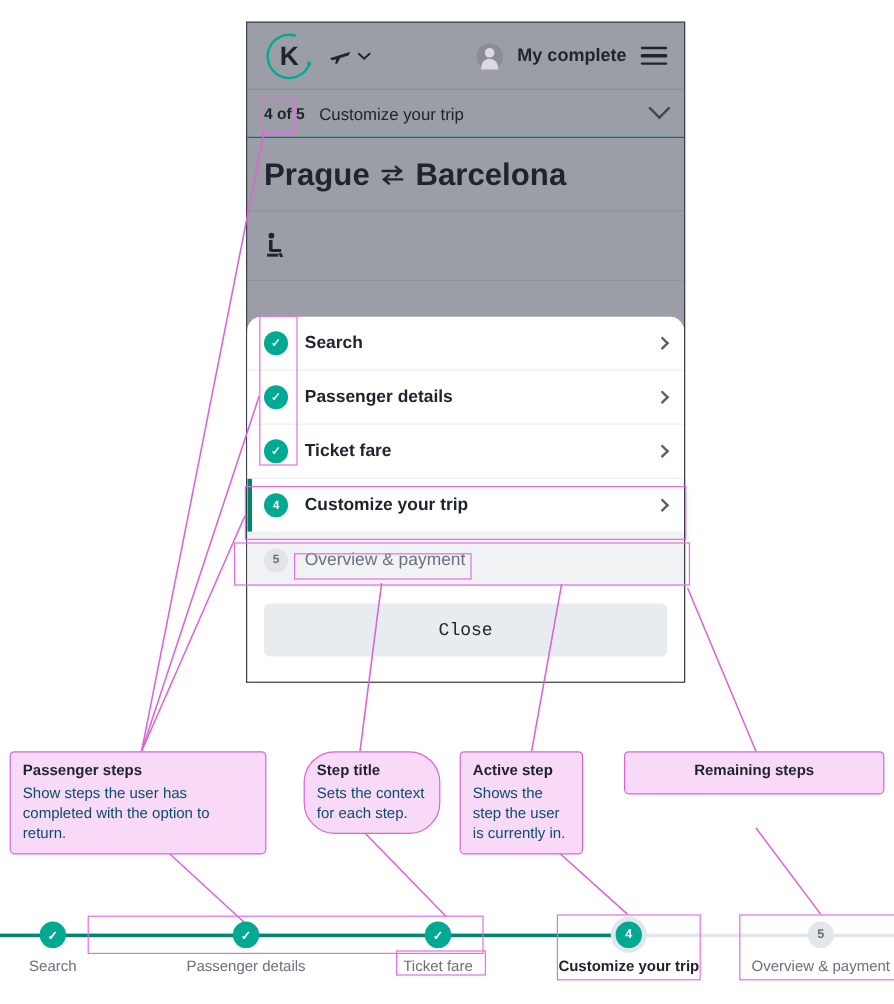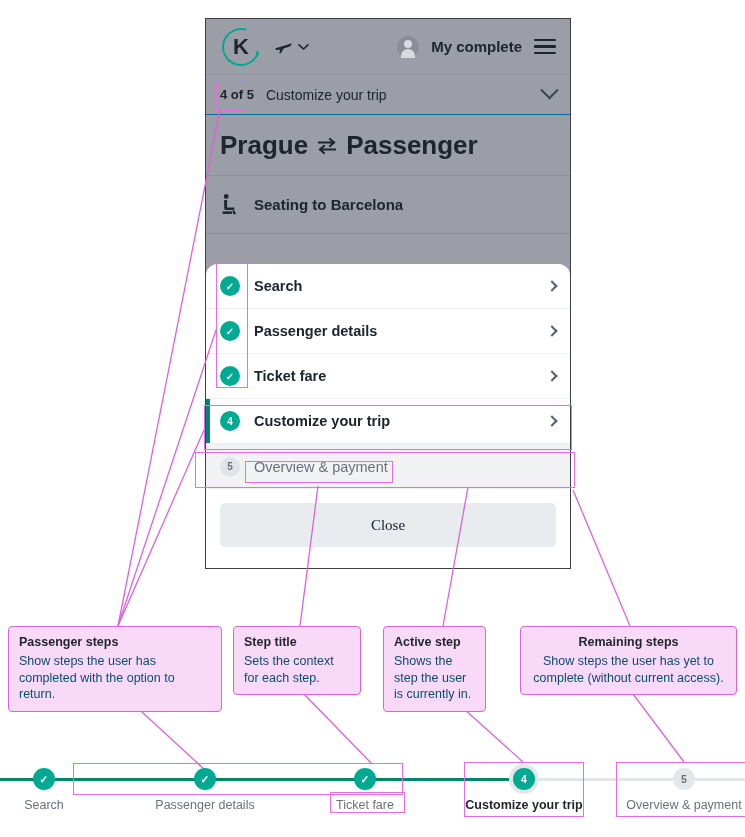--- a/index.html
+++ b/index.html
@@ -159,21 +159,21 @@
     margin-left: auto; width: 8px; height: 8px;
     border-right: 2px solid #5a6070; border-top: 2px solid #5a6070;
     transform: rotate(45deg);
   }
   .close-area { padding: 14px; }
   .close-btn {
     width: 100%; height: 44px; border-radius: 5px;
     background: #e8ecef; border: none;
     display: flex; align-items: center; justify-content: center;
     font-size: 15px; color: #20242e; cursor: pointer;
-    font-family: Liberation Serif, serif;
+    font-family: Liberation Mono, monospace;
   }
 
   
   .hl { position: absolute; border: 1.6px solid #e46fe4; pointer-events: none; }
 
   
   .note {
     position: absolute;
     background: #f8daf8;
     border: 1.6px solid #d864d8;
@@ -256,32 +256,31 @@
       <div class="chev-down"></div>
     </div>
 
     <div class="route-row">
       <div class="route-title">
         <span>Prague</span>
         <svg class="swap-ico" width="20" height="18" viewBox="0 0 20 18">
           <path d="M2 5.5 H17 M13 2 L17 5.5 L13 9" stroke="#20242e" stroke-width="2" fill="none" stroke-linecap="square" stroke-linejoin="miter"></path>
           <path d="M18 12.5 H3 M7 9 L3 12.5 L7 16" stroke="#20242e" stroke-width="2" fill="none" stroke-linecap="square" stroke-linejoin="miter"></path>
         </svg>
-        <span>Passenger</span>
+        <span>Barcelona</span>
       </div>
     </div>
 
     <div class="seat-row">
       <svg width="20" height="24" viewBox="0 0 20 24">
         <circle cx="6.2" cy="3.4" r="2.4" fill="#20242e"></circle>
         <path d="M4.2 7 h2.9 v7.4 h7.2 v2.7 h-8.3 a1.8 1.8 0 0 1 -1.8 -1.8 Z" fill="#20242e"></path>
         <path d="M14.6 17.8 l1.4 3.4 h-2.6 l-1.2 -3.4 Z" fill="#20242e"></path>
         <rect x="2.6" y="18.4" width="9.4" height="2.5" fill="#20242e"></rect>
       </svg>
-      <div class="seat-label">Seating to Barcelona</div>
     </div>
 
     <div class="sheet">
 
       <div class="step-item">
         <div class="badge done">✓</div>
         <div class="step-label">Search</div>
         <div class="chev-right"></div>
       </div>
 
@@ -338,33 +337,32 @@
       <line x1="630" y1="626" x2="573" y2="490"></line>
       <line x1="630" y1="690" x2="684" y2="762"></line>
     </g>
   </svg>
 
   <div class="note" style="left:8px; top:626px; width:214px;">
     <div class="note-title">Passenger steps</div>
     <div class="note-body">Show steps the user has completed with the option to return.</div>
   </div>
 
-  <div class="note" style="left:233px; top:626px; width:128px;">
+  <div class="note" style="left:253px; top:626px; width:114px;border-radius:26px;">
     <div class="note-title">Step title</div>
     <div class="note-body">Sets the context for each step.</div>
   </div>
 
   <div class="note" style="left:383px; top:626px; width:103px;">
     <div class="note-title">Active step</div>
     <div class="note-body">Shows the step the user is currently in.</div>
   </div>
 
   <div class="note" style="left:520px; top:626px; width:217px;text-align:center;">
     <div class="note-title">Remaining steps</div>
-    <div class="note-body">Show steps the user has yet to complete (without current access).</div>
   </div>
 
   <div id="stepper">
     <div class="track done" style="left:0px; width:524px;"></div>
     <div class="track todo" style="left:524px; width:221px;"></div>
 
     <div class="s-node" style="left:44px;">
       <div class="s-dot done">✓</div>
       <div class="s-label">Search</div>
     </div>

